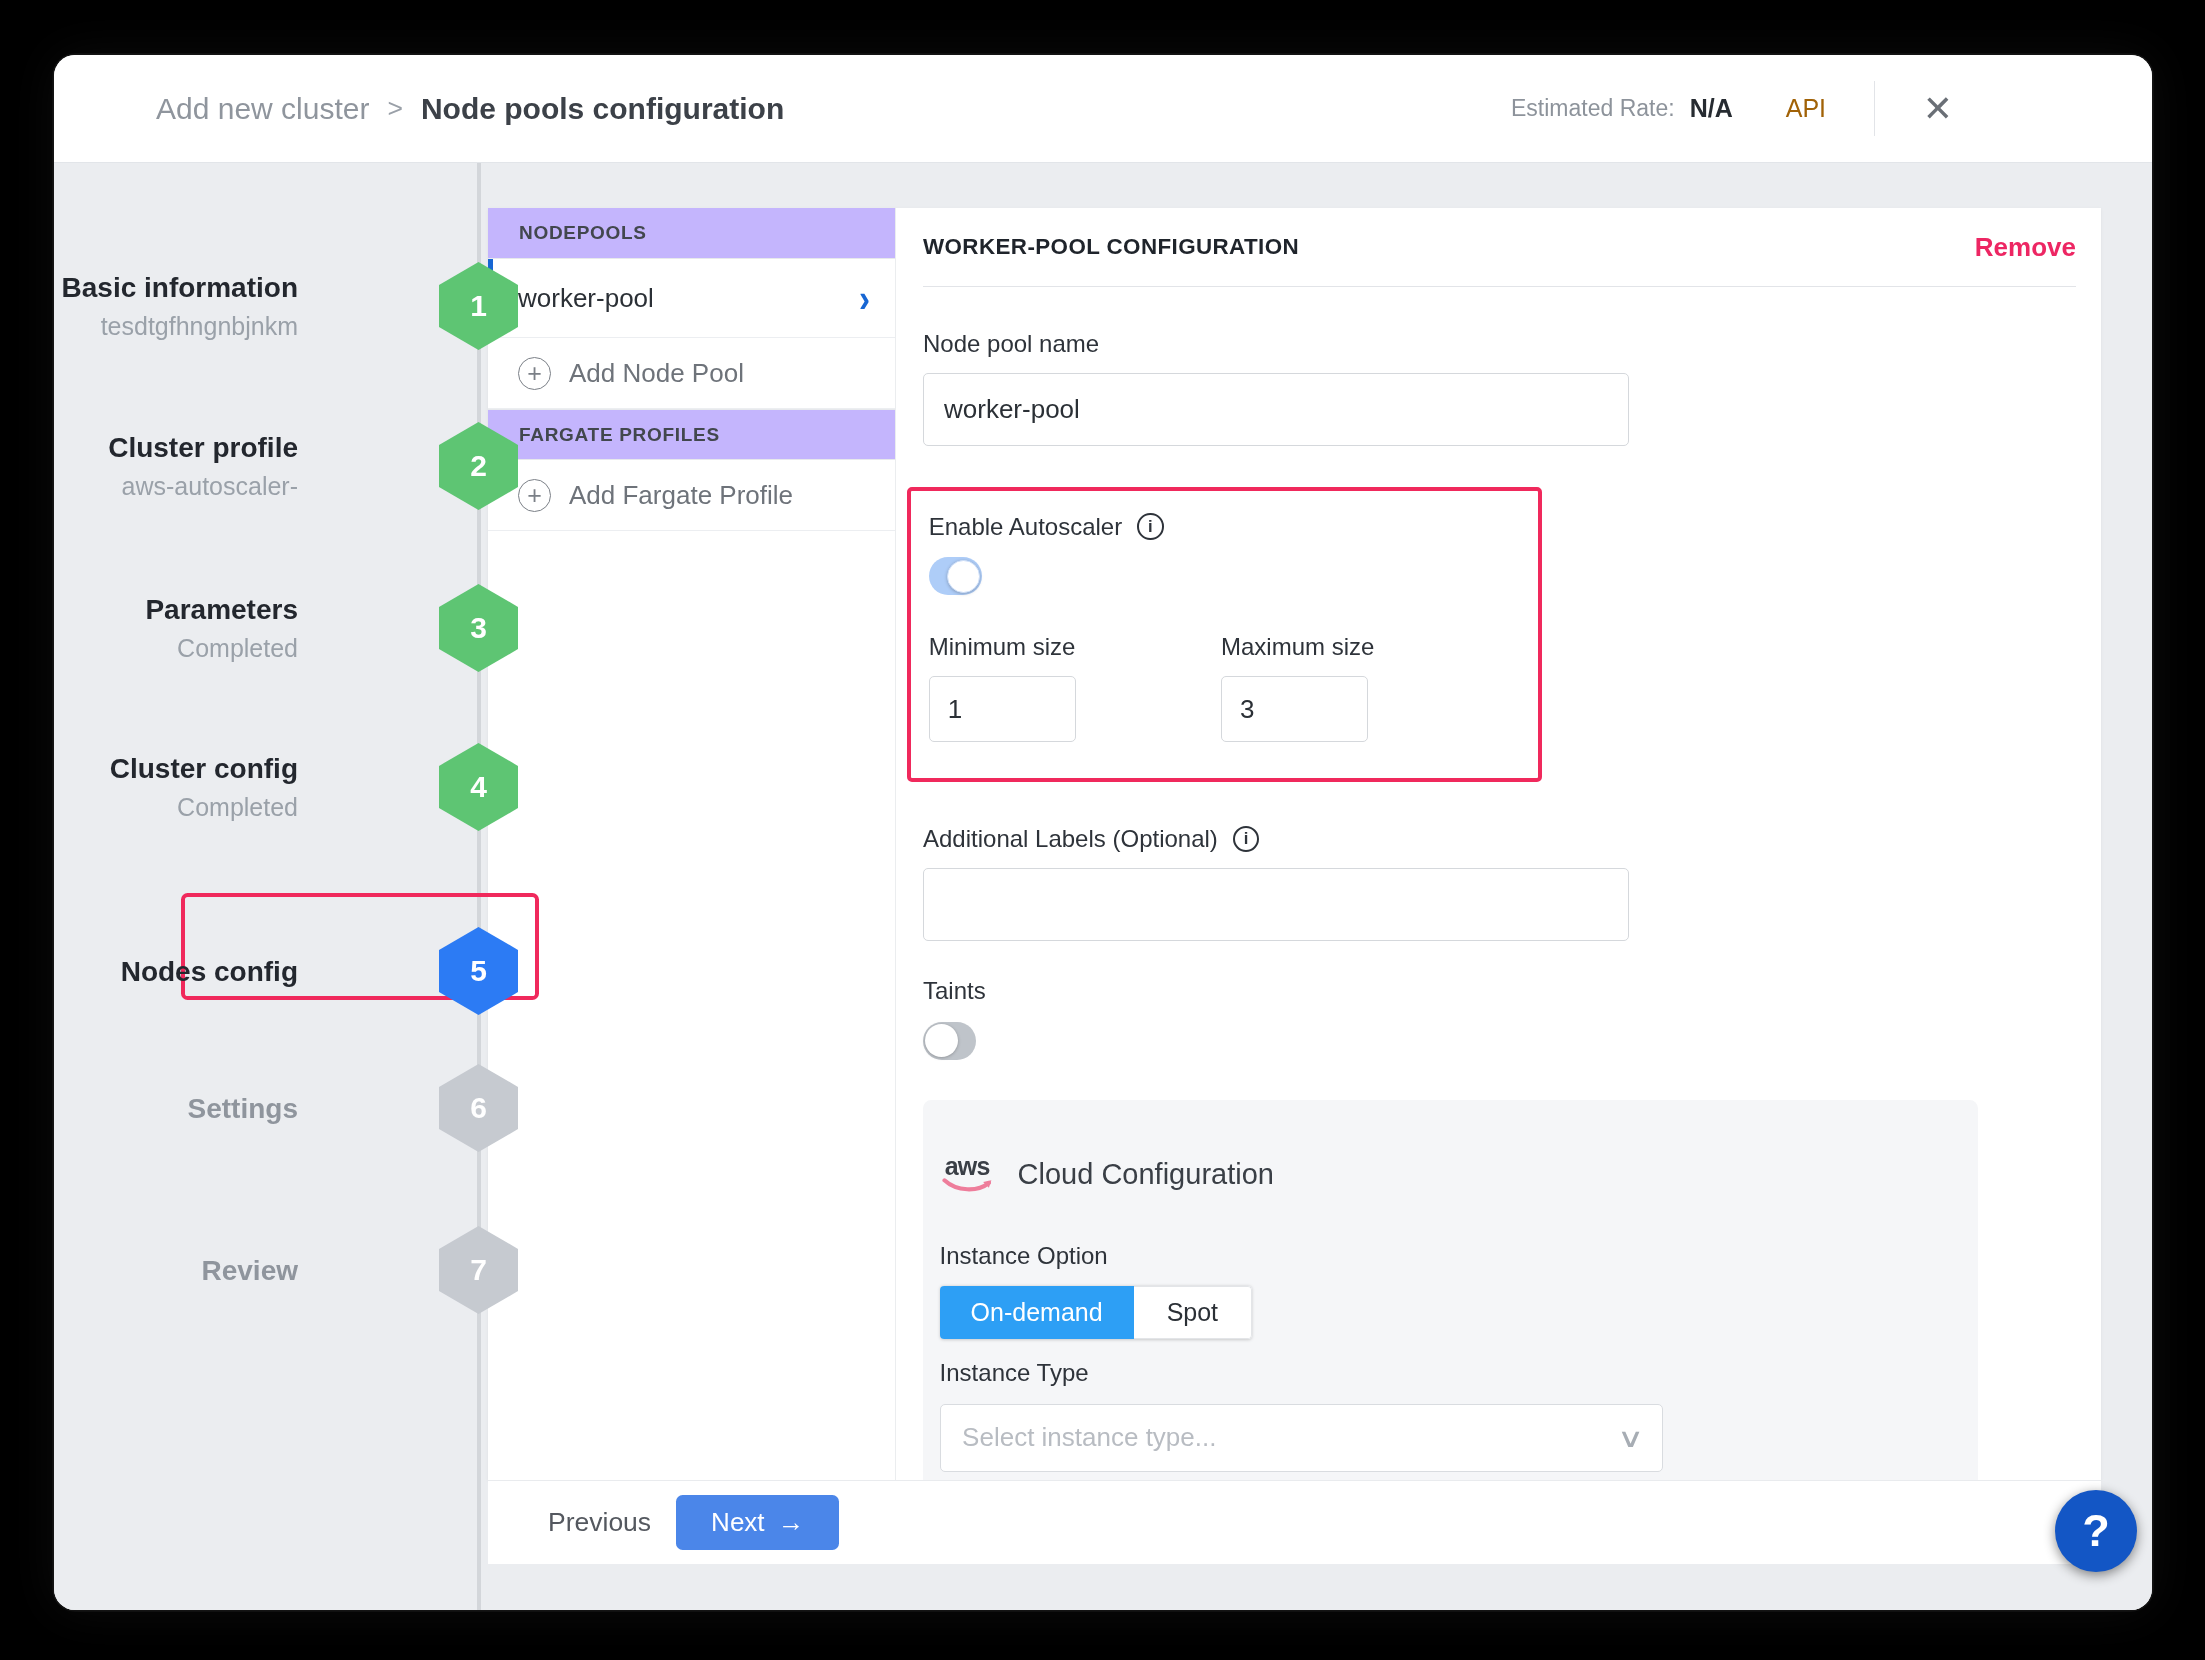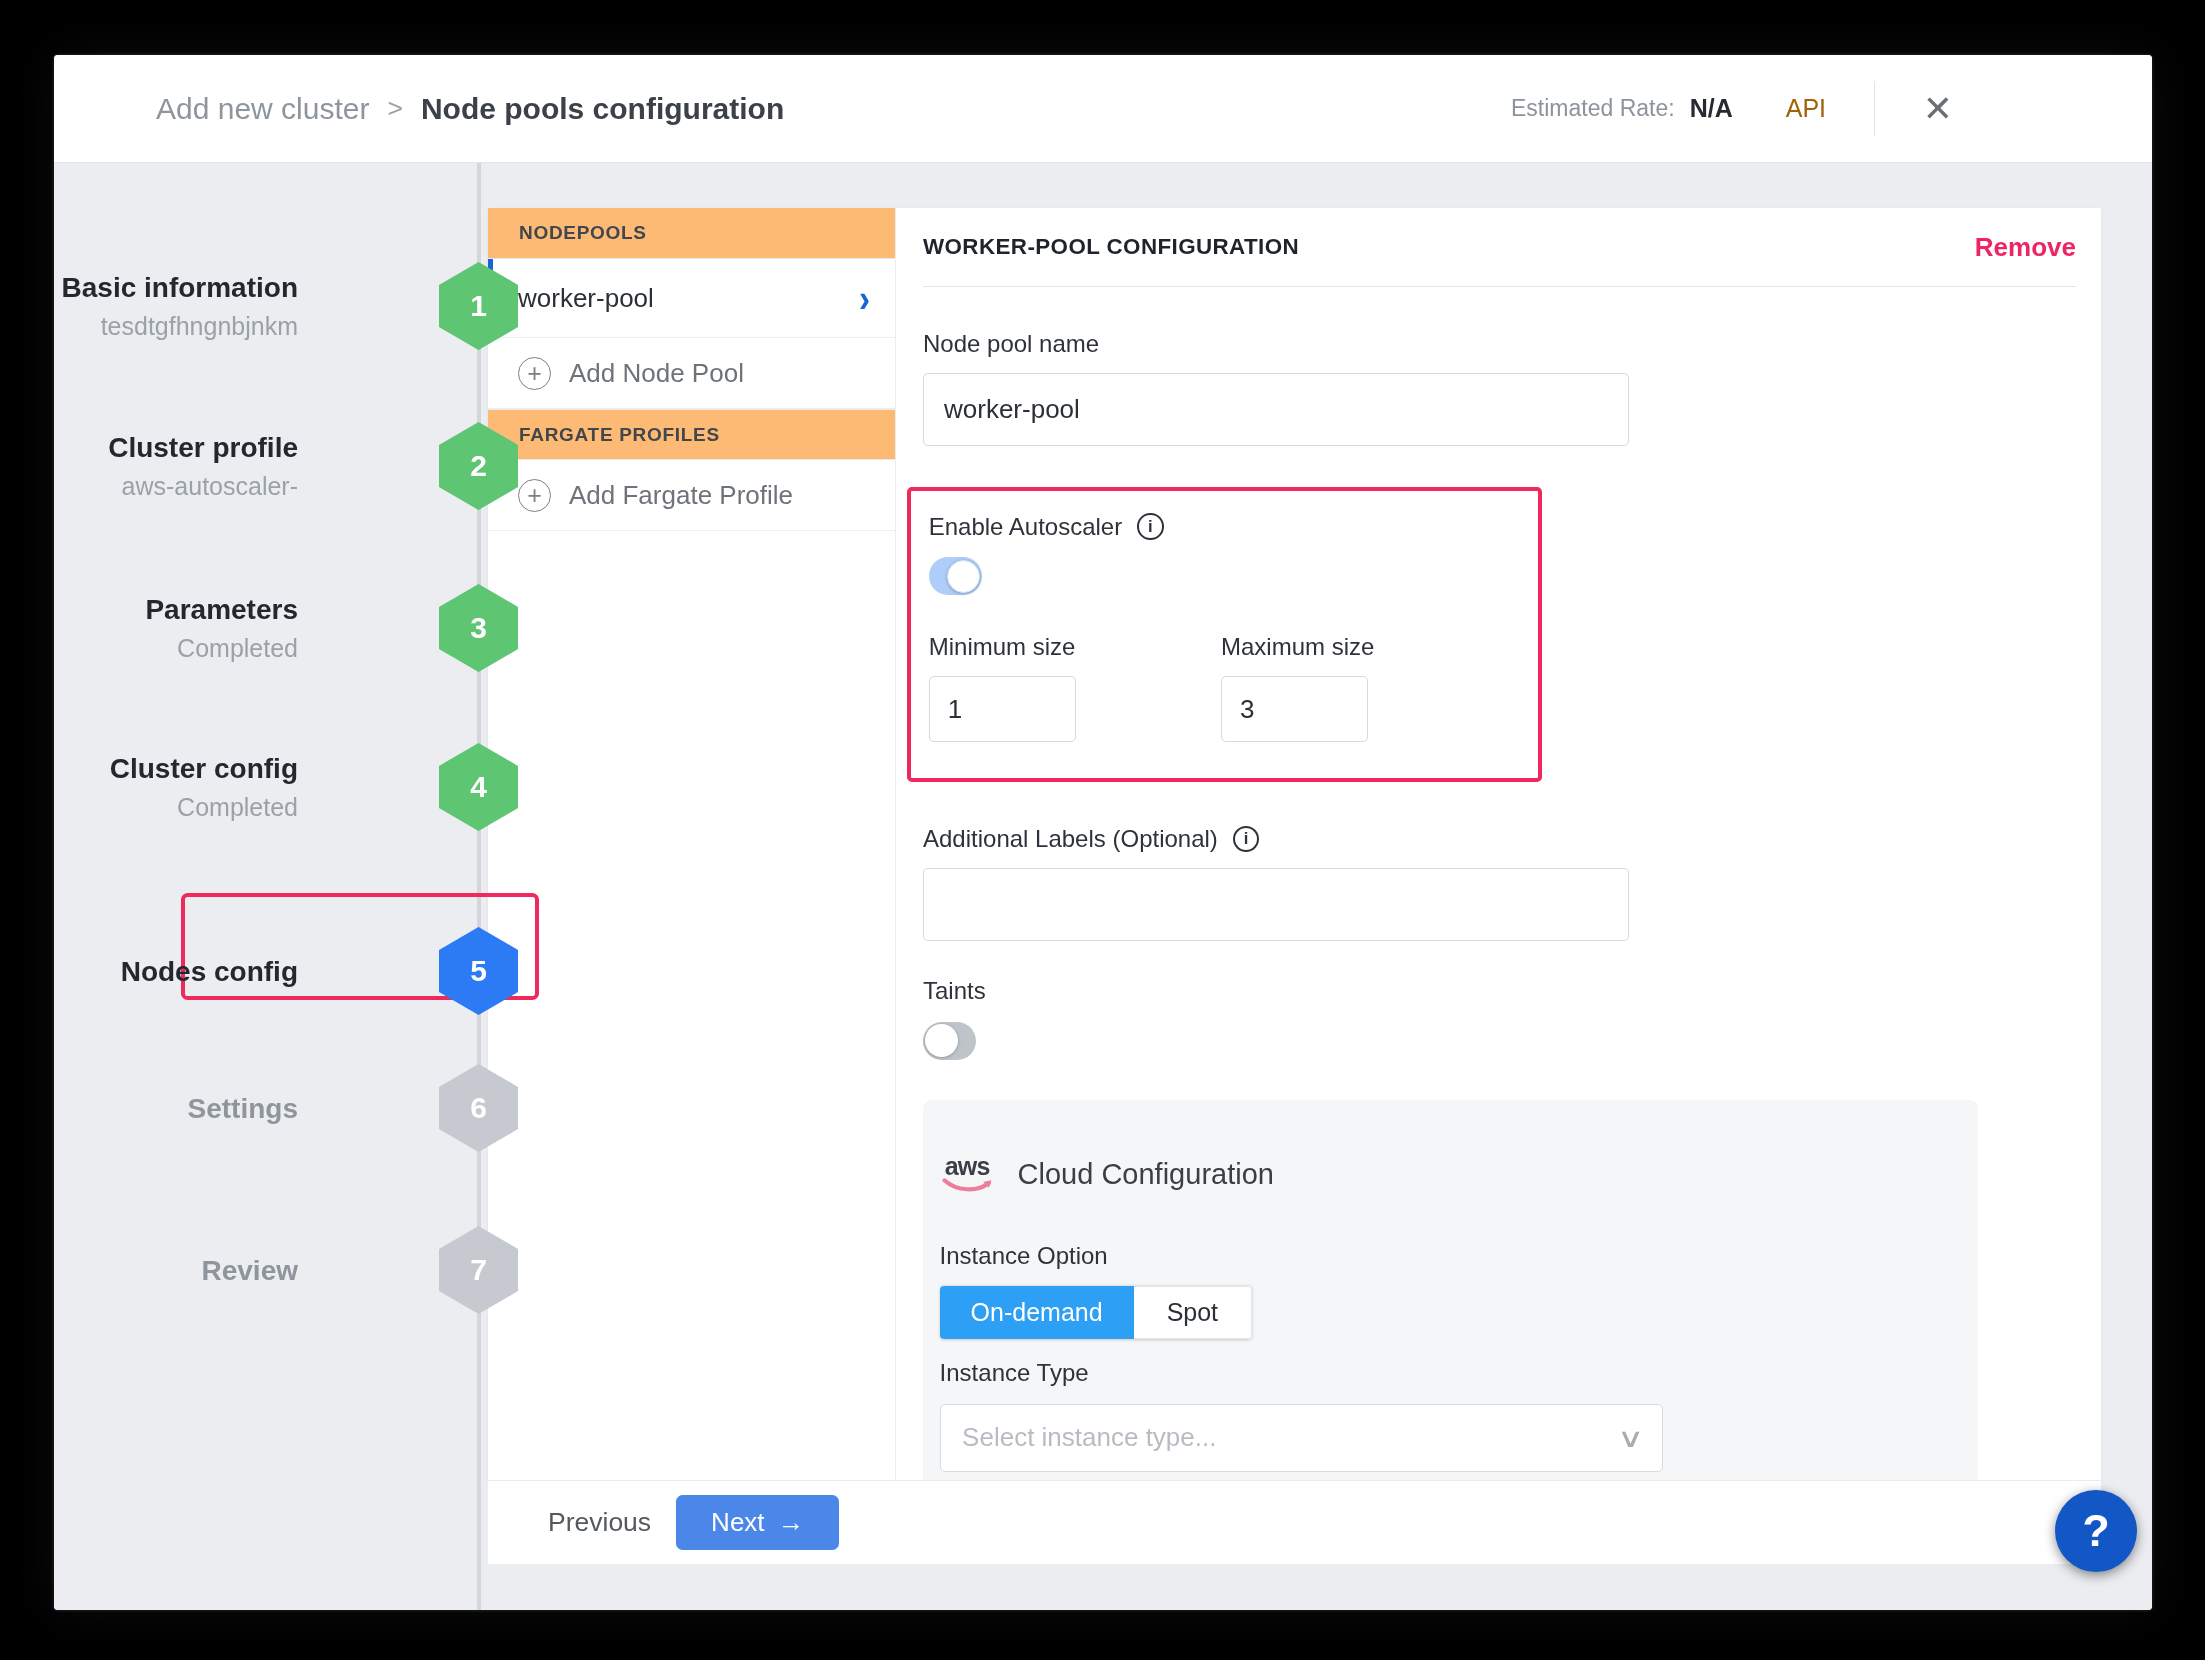--- a/index.html
+++ b/index.html
@@ -7,21 +7,21 @@
   body {
     background:#000;
     font-family:"Liberation Sans", sans-serif;
     position:relative;
     overflow:hidden;
     color:#23272e;
   }
   
   .modal {
     position:absolute; left:54px; top:55px; width:2098px; height:1555px;
-    background:#ebedf0; border-radius:4px; overflow:hidden;
+    background:#ebedf0; border-radius:21px; overflow:hidden;
     box-shadow:0 0 0 1.7px rgba(255,255,255,.06), 0 0 50px rgba(255,255,255,.05);
     display:flex; flex-direction:column;
   }
   .modal-header {
     height:108px; background:#fff; border-bottom:0.8px solid #e2e5e9;
     display:flex; align-items:center; padding:0 199px 0 102px; flex:0 0 auto;
   }
   .crumb-parent { font-size:30px; color:#8f959d; font-weight:500; }
   .crumb-sep { font-size:26.5px; color:#9aa0a8; margin:0 18px; }
   .crumb-current { font-size:30px; color:#3c4148; font-weight:600; }
@@ -60,21 +60,21 @@
     border:4.1px solid #f0295c; border-radius:6.6px; pointer-events:none;
   }
 
   
   .main-wrap { flex:1; padding:45px 51px 46px 0; display:flex; flex-direction:column; min-width:0; }
   .panels-card { flex:1; display:flex; min-height:0; box-shadow:0 0.8px 3.3px rgba(0,0,0,.06); }
 
   
   .list-panel { width:408px; flex:0 0 auto; background:#fff; border-right:0.8px solid #ebedef; }
   .list-header {
-    height:51px; background:#fdba74; border-bottom:0.8px solid #e7e9ec; border-top:0.8px solid #e7e9ec;
+    height:51px; background:#c4b5fd; border-bottom:0.8px solid #e7e9ec; border-top:0.8px solid #e7e9ec;
     display:flex; align-items:center; padding-left:31px;
     font-size:19px; font-weight:700; color:#42474e; letter-spacing:0.7px;
   }
   .list-header:first-child { border-top:none; }
   .list-item {
     height:79px; background:#fff; border-bottom:0.8px solid #eceef1;
     display:flex; align-items:center; padding:0 25px 0 30px; cursor:pointer;
   }
   .list-item.selected { border-left:5px solid #1766d3; padding-left:25px; }
   .item-text { font-size:26px; color:#2b3036; }

